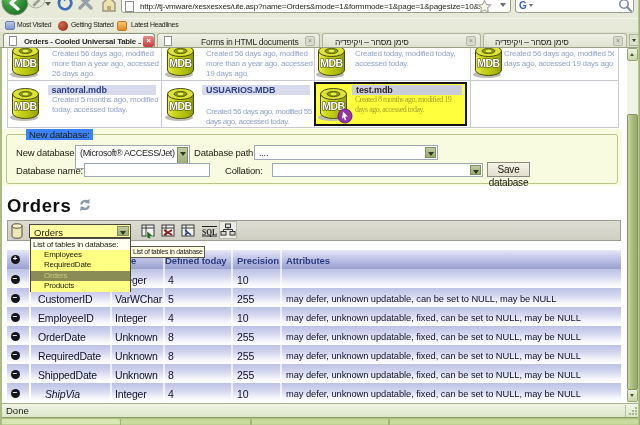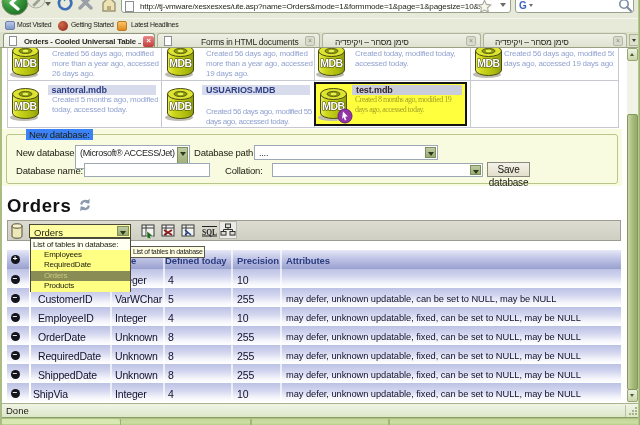--- a/index.html
+++ b/index.html
@@ -322,21 +322,21 @@
  <div class="rowtxt" style="left:230px;">255</div>
  <div class="rowattr" style="left:279px;">may defer, unknown updatable, fixed, can be set to NULL, may be NULL</div>
  <div class="csep" style="left:103px;"></div>
     <div class="csep" style="left:156px;"></div>
  <div class="csep" style="left:224px;"></div>
     <div class="csep" style="left:273px;"></div>
 </div>
 <div class="drow" style="top:383px;">
  <div class="circ">−</div>
  <div class="icell"></div>
- <div class="rowtxt" style="left:26px;">ShipVia</div>
+ <div class="rowtxt" style="left:38px;font-style:italic;">ShipVia</div>
  <div class="rowtxt" style="left:108px;">Integer</div>
  <div class="rowtxt" style="left:161px;">4</div>
  <div class="rowtxt" style="left:230px;">10</div>
  <div class="rowattr" style="left:279px;">may defer, unknown updatable, fixed, can be set to NULL, may be NULL</div>
  <div class="csep" style="left:103px;"></div>
     <div class="csep" style="left:156px;"></div>
  <div class="csep" style="left:224px;"></div>
     <div class="csep" style="left:273px;"></div>
 </div>
 

